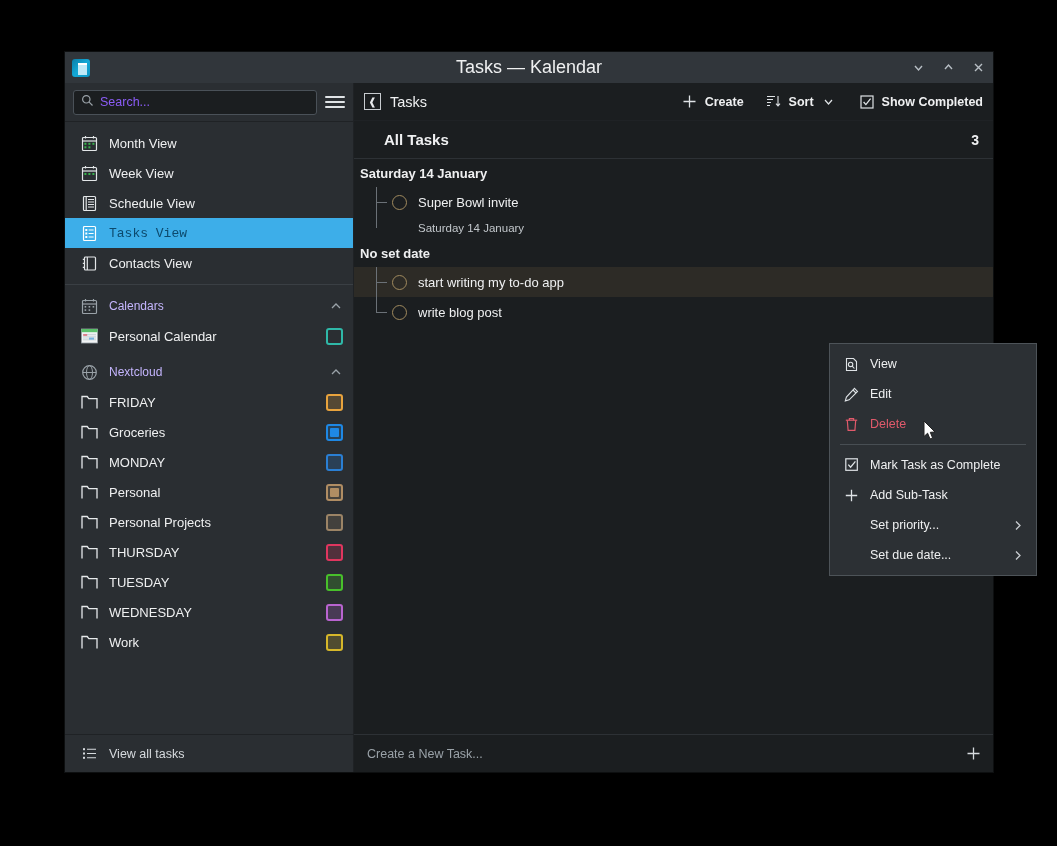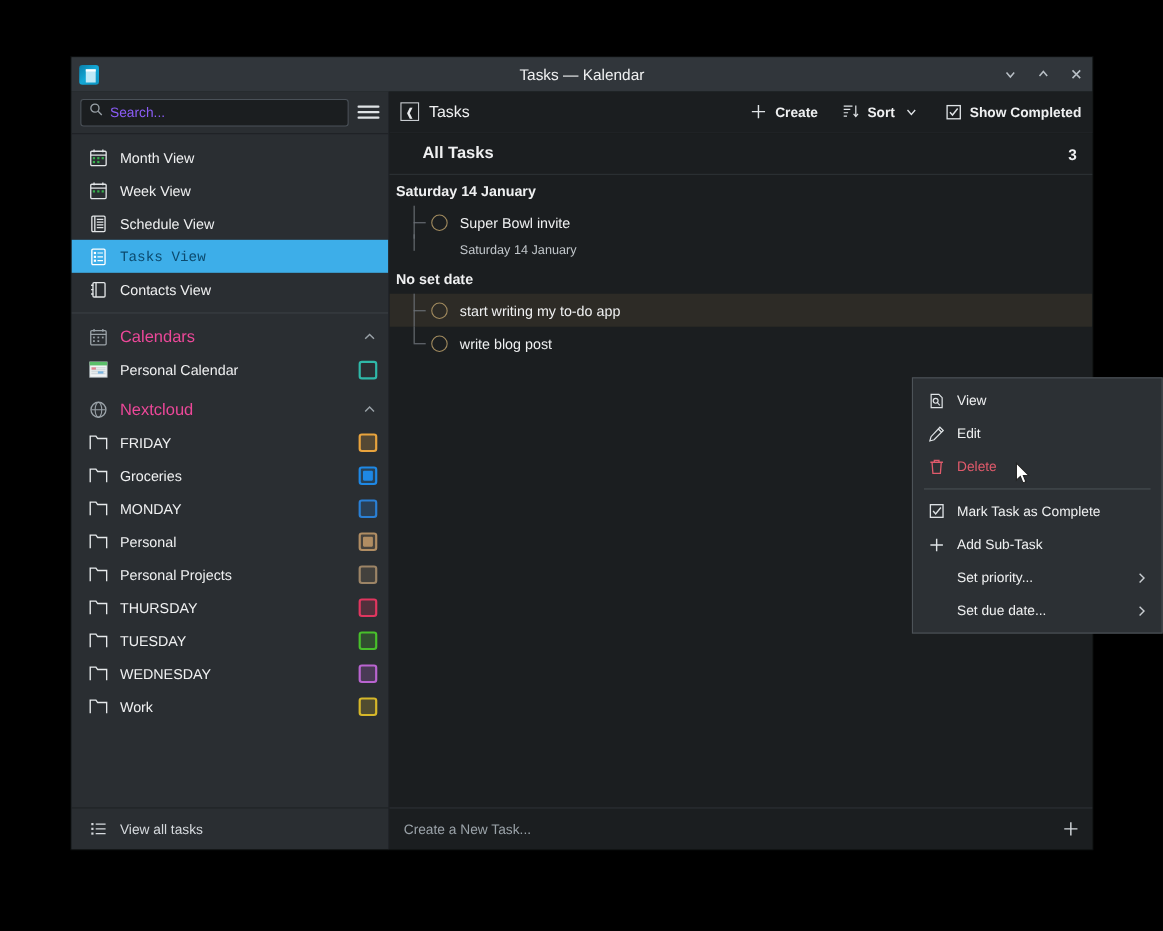--- a/index.html
+++ b/index.html
@@ -37,21 +37,21 @@
   #app-icon::after {
     content: "";
     position: absolute; left: 6px; top: 4px;
     width: 9px; height: 10px;
     background: #bfe9f7;
     border-top: 2px solid #ffffff;
   }
   #title-text {
     position: absolute; left: 0; right: 0;
     text-align: center;
-    font-size: 14px; color: #eff0f1;
+    font-size: 18px; color: #eff0f1;
     pointer-events: none;
   }
   #win-buttons {
     margin-left: auto; margin-right: 8px;
     display: flex; align-items: center; gap: 16px;
     z-index: 2;
   }
   .win-btn {
     width: 14px; height: 14px;
     color: #b8bfc5;
@@ -101,21 +101,21 @@
   .nav-item.selected { background: #3daee9; color: #0c4a6e; font-family: Liberation Mono, monospace; }
   .nav-icon { width: 18px; height: 18px; flex: 0 0 18px; display: flex; align-items: center; justify-content: center; }
   .nav-icon svg { display: block; }
 
   .nav-divider { height: 1px; background: #3a3f44; margin: 6px 0 4px 0; }
 
   .section-header {
     height: 30px;
     display: flex; align-items: center; gap: 11px;
     padding: 0 10px 0 15px;
-    font-size: 15px; color: #ec4899;
+    font-size: 12px; color: #c4b5fd;
     margin-top: 6px;
   }
   .section-header .chev { margin-left: auto; color: #9aa2a8; display: flex; }
 
   .cal-item {
     height: 30px;
     display: flex; align-items: center; gap: 11px;
     padding: 0 10px 0 15px;
     font-size: 13px; color: #eff0f1;
   }
@@ -212,21 +212,21 @@
     display: flex; align-items: center;
     padding: 0 12px 0 13px;
   }
   #main-footer .ph { font-size: 12.5px; color: #9aa2a8; }
   #main-footer .plus { margin-left: auto; color: #d6dade; display: flex; }
 
   
   #ctx {
     position: absolute;
     left: 764px; top: 291px;
-    width: 228px;
+    width: 208px;
     background: #2c3034;
     border: 1px solid #4d5358;
     padding: 5px 0;
     z-index: 50;
   }
   .ctx-item {
     height: 30px;
     display: flex; align-items: center; gap: 10px;
     padding: 0 12px 0 13px;
     font-size: 12.5px; color: #eff0f1;

